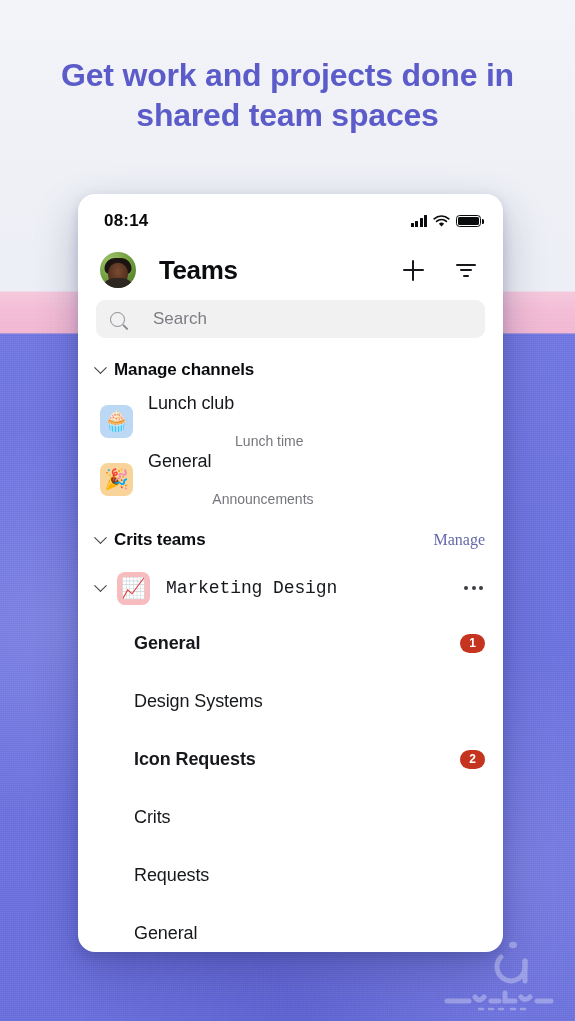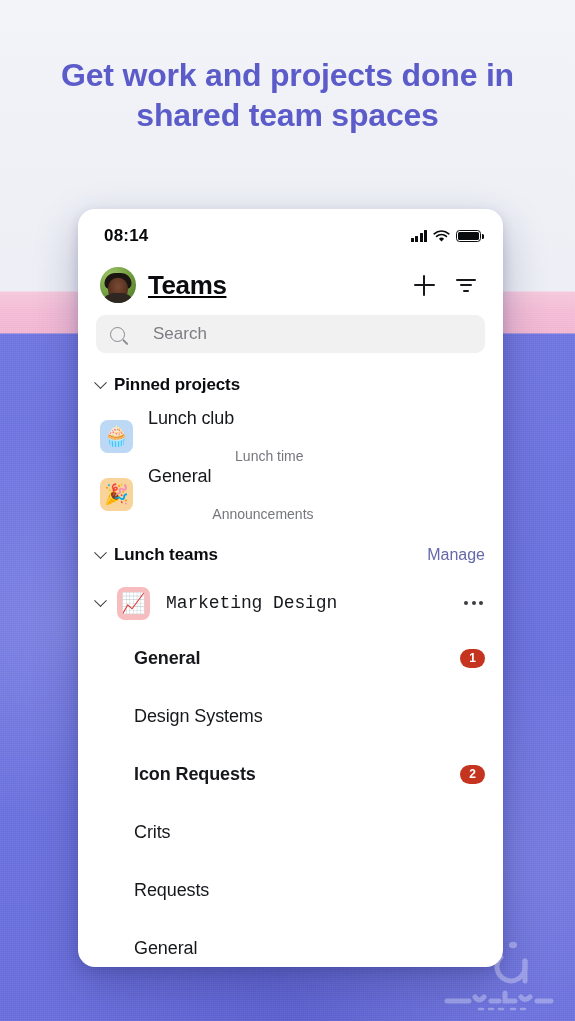--- a/index.html
+++ b/index.html
@@ -58,21 +58,21 @@
     font-weight: 700;
     line-height: 1.24;
     letter-spacing: -.2px;
     padding: 0 36px;
   }
 
   
   .phone {
     position: absolute;
     left: 78px;
-    top: 209px;
+    top: 194px;
     width: 425px;
     height: 758px;
     background: #ffffff;
     border-radius: 17px;
     overflow: hidden;
     box-shadow:
       0 18px 44px rgba(30, 34, 90, .28),
       0 4px 12px rgba(30, 34, 90, .16);
   }
 
@@ -113,22 +113,21 @@
     border-radius: 0 1.5px 1.5px 0;
   }
   .batt span { display: block; height: 100%; width: 100%; background: #0a0b0d; border-radius: 1.6px; }
 
   
   .appbar {
     height: 56px;
     display: flex;
     align-items: center;
     padding: 0 22px 0 22px;
-    gap: 12px;
-    text-decoration: underline;
+    gap: 23px;
   }
   .avatar {
     width: 36px; height: 36px;
     border-radius: 50%;
     flex: 0 0 auto;
     overflow: hidden;
     position: relative;
     background: radial-gradient(circle at 30% 25%, #9fc36a, #6d9a3c 55%, #4c7029);
   }
   .avatar .face {
@@ -228,20 +227,21 @@
     font-size: 17px;
     font-weight: 700;
     color: #0b0c0f;
     letter-spacing: -.1px;
     flex: 1 1 auto;
   }
   .manage-link {
     font-size: 16px;
     color: #6568ab;
     font-weight: 400;
+    font-family: Liberation Serif, serif;
   }
 
   
   .pin-row {
     display: flex;
     align-items: center;
     gap: 15px;
     padding: 6px 18px 6px 22px;
     height: 58px;
   }
@@ -367,42 +367,42 @@
 
   <div class="search-wrap">
     <div class="search">
       <span class="mag"></span>
       <span class="search-text">Search</span>
     </div>
   </div>
 
   <div class="section-head">
     <span class="chev"></span>
-    <span class="section-title">Pinned projects</span>
+    <span class="section-title">Manage channels</span>
   </div>
 
   <div class="pin-row">
     <span class="tile blue">🧁</span>
     <span class="pin-main">
       <span class="pin-title">Lunch club</span>
       <span class="pin-sub">Lunch time</span>
     </span>
   </div>
 
   <div class="pin-row">
     <span class="tile orange">🎉</span>
     <span class="pin-main">
       <span class="pin-title">General</span>
       <span class="pin-sub">Announcements</span>
     </span>
   </div>
 
   <div class="section-head">
     <span class="chev"></span>
-    <span class="section-title">Lunch teams</span>
+    <span class="section-title">Crits teams</span>
     <span class="manage-link">Manage</span>
   </div>
 
   <div class="team-row">
     <span class="chev"></span>
     <span class="tile pink">📈</span>
     <span class="team-name">Marketing Design</span>
     <span class="dots">
         <i></i>
         <i></i>

